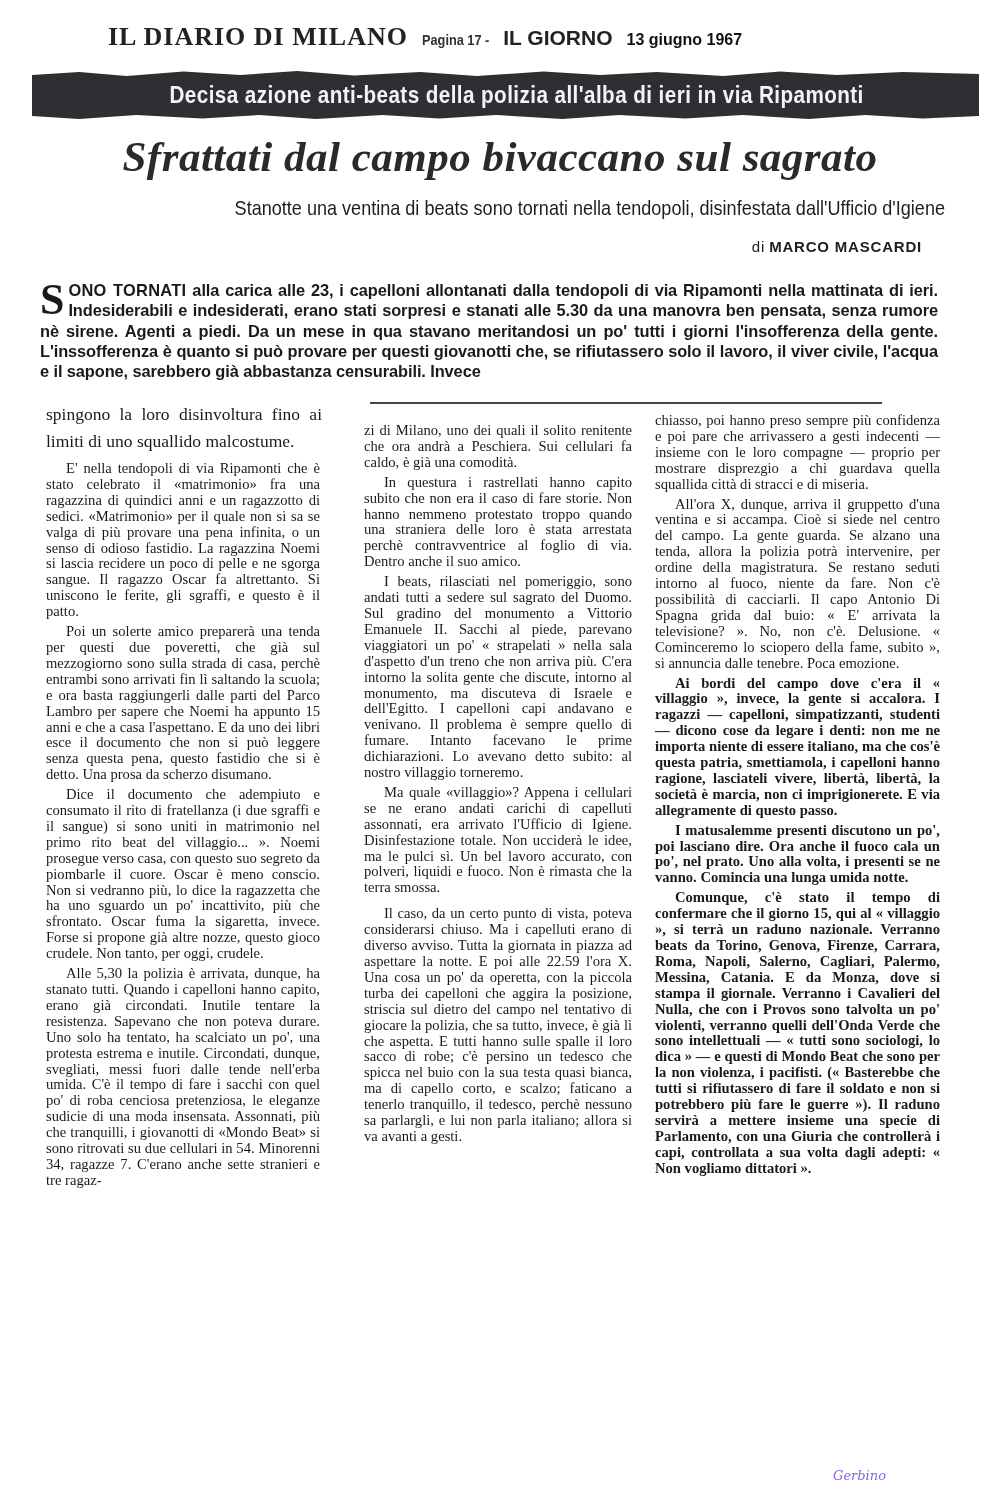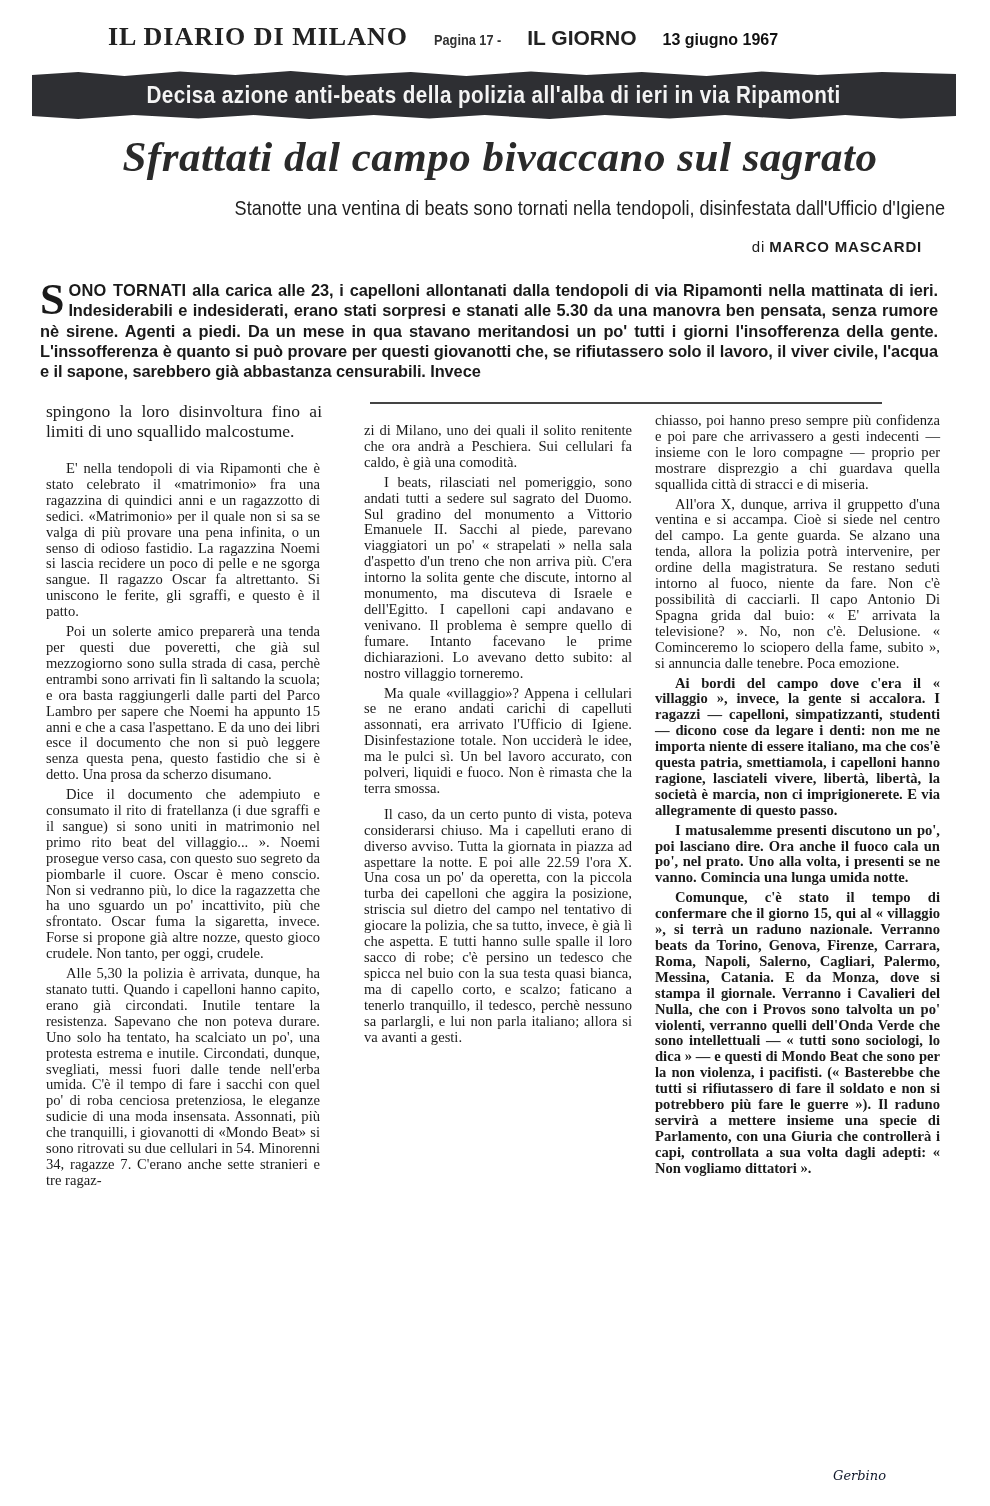--- a/index.html
+++ b/index.html
@@ -1,42 +1,42 @@
 <!DOCTYPE html>
 <html><head>
 <meta charset="utf-8">
 <style>
   html, body { margin: 0; padding: 0; background: #ffffff; }
   body { width: 990px; height: 1506px; position: relative; overflow: hidden; color: #1a1a1a; }
-  .masthead { position: absolute; top: 22px; left: 108px; right: 20px; height: 34px; display: flex; align-items: baseline; gap: 26px; white-space: nowrap; }
+  .masthead { position: absolute; top: 22px; left: 108px; right: 20px; height: 34px; display: flex; align-items: baseline; gap: 14px; white-space: nowrap; }
   .mh-title { font-family: "Liberation Serif", serif; font-weight: bold; font-size: 26px; letter-spacing: 1px; color: #222; }
   .mh-page { font-family: "Liberation Sans", sans-serif; font-weight: bold; font-size: 15px; color: #333; transform: scaleX(0.85); transform-origin: left; margin-right: -12px; }
   .mh-paper { font-family: "Liberation Sans", sans-serif; font-weight: bold; font-size: 21px; color: #222; }
   .mh-date { font-family: Liberation Sans, sans-serif; font-weight: bold; font-size: 16px; color: #111; }
   .banner { position: absolute; top: 70px; left: 32px; width: 924px; height: 50px; background: #2e2f33; display: flex; align-items: center; justify-content: center;
-    clip-path: polygon(0 10%, 5% 4%, 10% 12%, 16% 3%, 22% 10%, 28% 2%, 34% 11%, 41% 4%, 47% 12%, 54% 3%, 60% 10%, 66% 4%, 73% 12%, 79% 3%, 85% 10%, 92% 4%, 100% 8%, 100% 92%, 94% 97%, 88% 90%, 82% 98%, 75% 90%, 69% 97%, 62% 90%, 56% 98%, 49% 90%, 43% 97%, 37% 90%, 30% 98%, 24% 90%, 18% 97%, 11% 90%, 5% 98%, 0 92%); }
+    clip-path: polygon(0 10%, 5% 4%, 10% 12%, 16% 3%, 22% 10%, 28% 2%, 34% 11%, 41% 4%, 47% 12%, 54% 3%, 60% 10%, 66% 4%, 73% 12%, 79% 3%, 85% 10%, 92% 4%, 100% 8%, 100% 92%, 94% 97%, 88% 90%, 82% 98%, 75% 90%, 69% 97%, 62% 90%, 56% 98%, 49% 90%, 43% 97%, 37% 90%, 30% 98%, 24% 90%, 18% 97%, 11% 90%, 5% 98%, 0 92%); padding-left: 23px; }
   .banner-text { font-family: "Liberation Sans", sans-serif; font-weight: bold; font-size: 24px; color: #f4f4f4; letter-spacing: 0.5px; transform: scaleX(0.86); white-space: nowrap; }
   .headline { position: absolute; top: 132px; left: 40px; width: 920px; text-align: center; font-family: "Liberation Serif", serif; font-style: italic; font-weight: bold; font-size: 43px; color: #2a2a2a; letter-spacing: 0.5px; white-space: nowrap; }
   .subhead { position: absolute; top: 196px; left: 60px; width: 885px; text-align: right; font-family: "Liberation Sans", sans-serif; font-size: 21px; color: #1e1e1e; white-space: nowrap; transform: scaleX(0.86); transform-origin: right; }
   .byline { position: absolute; top: 238px; right: 68px; font-family: "Liberation Sans", sans-serif; font-weight: bold; font-size: 15px; color: #1e1e1e; letter-spacing: 0.8px; }
   .byline .pre { font-weight: normal; margin-right: 4px; }
   .lead { position: absolute; top: 280px; left: 40px; width: 898px; font-family: "Liberation Sans", sans-serif; font-weight: bold; font-size: 16.4px; line-height: 20.3px; text-align: justify; color: #1a1a1a; letter-spacing: -0.1px; }
   .lead .dropcap { float: left; font-family: "Liberation Serif", serif; font-size: 44px; line-height: 38px; margin: 1px 4px 0 0; font-weight: bold; }
   .lead .caps { letter-spacing: 0.3px; }
-  .lead-tail { position: absolute; top: 401px; left: 46px; width: 276px; font-family: "Liberation Serif", serif; font-size: 17.5px; line-height: 20px; text-align: justify; color: #1a1a1a; }
+  .lead-tail { position: absolute; top: 401px; left: 46px; width: 276px; font-family: "Liberation Serif", serif; font-size: 17.5px; line-height: 27px; text-align: justify; color: #1a1a1a; }
   .rule { position: absolute; top: 402px; left: 370px; width: 512px; border-top: 2px solid #444; }
   .col { position: absolute; font-family: "Liberation Serif", serif; font-size: 14.6px; line-height: 15.9px; text-align: justify; color: #1a1a1a; }
   .col p { margin: 0 0 4px 0; text-indent: 20px; }
   .col p.cont { text-indent: 0; }
   .col p.gap { margin-top: 10px; }
   .col-1 { top: 461px; left: 46px; width: 274px; }
   .col-2 { top: 423px; left: 352px; width: 268px; margin-left: 12px; }
   .col-3 { top: 413px; left: 655px; width: 285px; }
   .col-3 .bold-block { font-weight: bold; }
-  .signature { position: absolute; top: 1468px; left: 833px; font-family: "DejaVu Serif", serif; font-style: italic; font-size: 13px; color: #0f172a; }
+  .signature { position: absolute; top: 1468px; left: 833px; font-family: "DejaVu Serif", serif; font-style: italic; font-size: 13px; color: #8b5cf6; }
 </style>
 </head>
 <body>
 
 <div class="masthead">
   <span class="mh-title">IL DIARIO DI MILANO</span>
   <span class="mh-page">Pagina 17 -</span>
   <span class="mh-paper">IL GIORNO</span>
   <span class="mh-date">13 giugno 1967</span>
 </div>
@@ -59,20 +59,21 @@
 
 <div class="col col-1">
   <p>E' nella tendopoli di via Ripamonti che è stato celebrato il «matrimonio» fra una ragazzina di quindici anni e un ragazzotto di sedici. «Matrimonio» per il quale non si sa se valga di più provare una pena infinita, o un senso di odioso fastidio. La ragazzina Noemi si lascia recidere un poco di pelle e ne sgorga sangue. Il ragazzo Oscar fa altrettanto. Si uniscono le ferite, gli sgraffi, e questo è il patto.</p>
   <p>Poi un solerte amico preparerà una tenda per questi due poveretti, che già sul mezzogiorno sono sulla strada di casa, perchè entrambi sono arrivati fin lì saltando la scuola; e ora basta raggiungerli dalle parti del Parco Lambro per sapere che Noemi ha appunto 15 anni e che a casa l'aspettano. E da uno dei libri esce il documento che non si può leggere senza questa pena, questo fastidio che si è detto. Una prosa da scherzo disumano.</p>
   <p>Dice il documento che adempiuto e consumato il rito di fratellanza (i due sgraffi e il sangue) si sono uniti in matrimonio nel primo rito beat del villaggio... ». Noemi prosegue verso casa, con questo suo segreto da piombarle il cuore. Oscar è meno conscio. Non si vedranno più, lo dice la ragazzetta che ha uno sguardo un po' incattivito, più che sfrontato. Oscar fuma la sigaretta, invece. Forse si propone già altre nozze, questo gioco crudele. Non tanto, per oggi, crudele.</p>
   <p>Alle 5,30 la polizia è arrivata, dunque, ha stanato tutti. Quando i capelloni hanno capito, erano già circondati. Inutile tentare la resistenza. Sapevano che non poteva durare. Uno solo ha tentato, ha scalciato un po', una protesta estrema e inutile. Circondati, dunque, svegliati, messi fuori dalle tende nell'erba umida. C'è il tempo di fare i sacchi con quel po' di roba cenciosa pretenziosa, le eleganze sudicie di una moda insensata. Assonnati, più che tranquilli, i giovanotti di «Mondo Beat» si sono ritrovati su due cellulari in 54. Minorenni 34, ragazze 7. C'erano anche sette stranieri e tre ragaz-</p>
 </div>
 
 <div class="col col-2">
   <p class="cont">zi di Milano, uno dei quali il solito renitente che ora andrà a Peschiera. Sui cellulari fa caldo, è già una comodità.</p>
+  <p>In questura i rastrellati hanno capito subito che non era il caso di fare storie. Non hanno nemmeno protestato troppo quando una straniera delle loro è stata arrestata perchè contravventrice al foglio di via. Dentro anche il suo amico.</p>
   <p>I beats, rilasciati nel pomeriggio, sono andati tutti a sedere sul sagrato del Duomo. Sul gradino del monumento a Vittorio Emanuele II. Sacchi al piede, parevano viaggiatori un po' « strapelati » nella sala d'aspetto d'un treno che non arriva più. C'era intorno la solita gente che discute, intorno al monumento, ma discuteva di Israele e dell'Egitto. I capelloni capi andavano e venivano. Il problema è sempre quello di fumare. Intanto facevano le prime dichiarazioni. Lo avevano detto subito: al nostro villaggio torneremo.</p>
   <p>Ma quale «villaggio»? Appena i cellulari se ne erano andati carichi di capelluti assonnati, era arrivato l'Ufficio di Igiene. Disinfestazione totale. Non ucciderà le idee, ma le pulci sì. Un bel lavoro accurato, con polveri, liquidi e fuoco. Non è rimasta che la terra smossa.</p>
   <p class="gap">Il caso, da un certo punto di vista, poteva considerarsi chiuso. Ma i capelluti erano di diverso avviso. Tutta la giornata in piazza ad aspettare la notte. E poi alle 22.59 l'ora X. Una cosa un po' da operetta, con la piccola turba dei capelloni che aggira la posizione, striscia sul dietro del campo nel tentativo di giocare la polizia, che sa tutto, invece, è già lì che aspetta. E tutti hanno sulle spalle il loro sacco di robe; c'è persino un tedesco che spicca nel buio con la sua testa quasi bianca, ma di capello corto, e scalzo; faticano a tenerlo tranquillo, il tedesco, perchè nessuno sa parlargli, e lui non parla italiano; allora si va avanti a gesti.</p>
 </div>
 
 <div class="col col-3">
   <p class="cont">chiasso, poi hanno preso sempre più confidenza e poi pare che arrivassero a gesti indecenti — insieme con le loro compagne — proprio per mostrare disprezgio a chi guardava quella squallida città di stracci e di miseria.</p>
   <p>All'ora X, dunque, arriva il gruppetto d'una ventina e si accampa. Cioè si siede nel centro del campo. La gente guarda. Se alzano una tenda, allora la polizia potrà intervenire, per ordine della magistratura. Se restano seduti intorno al fuoco, niente da fare. Non c'è possibilità di cacciarli. Il capo Antonio Di Spagna grida dal buio: « E' arrivata la televisione? ». No, non c'è. Delusione. « Cominceremo lo sciopero della fame, subito », si annuncia dalle tenebre. Poca emozione.</p>
   <p class="bold-block">Ai bordi del campo dove c'era il « villaggio », invece, la gente si accalora. I ragazzi — capelloni, simpatizzanti, studenti — dicono cose da legare i denti: non me ne importa niente di essere italiano, ma che cos'è questa patria, smettiamola, i capelloni hanno ragione, lasciateli vivere, libertà, libertà, la società è marcia, non ci imprigionerete. E via allegramente di questo passo.</p>
   <p class="bold-block">I matusalemme presenti discutono un po', poi lasciano dire. Ora anche il fuoco cala un po', nel prato. Uno alla volta, i presenti se ne vanno. Comincia una lunga umida notte.</p>

